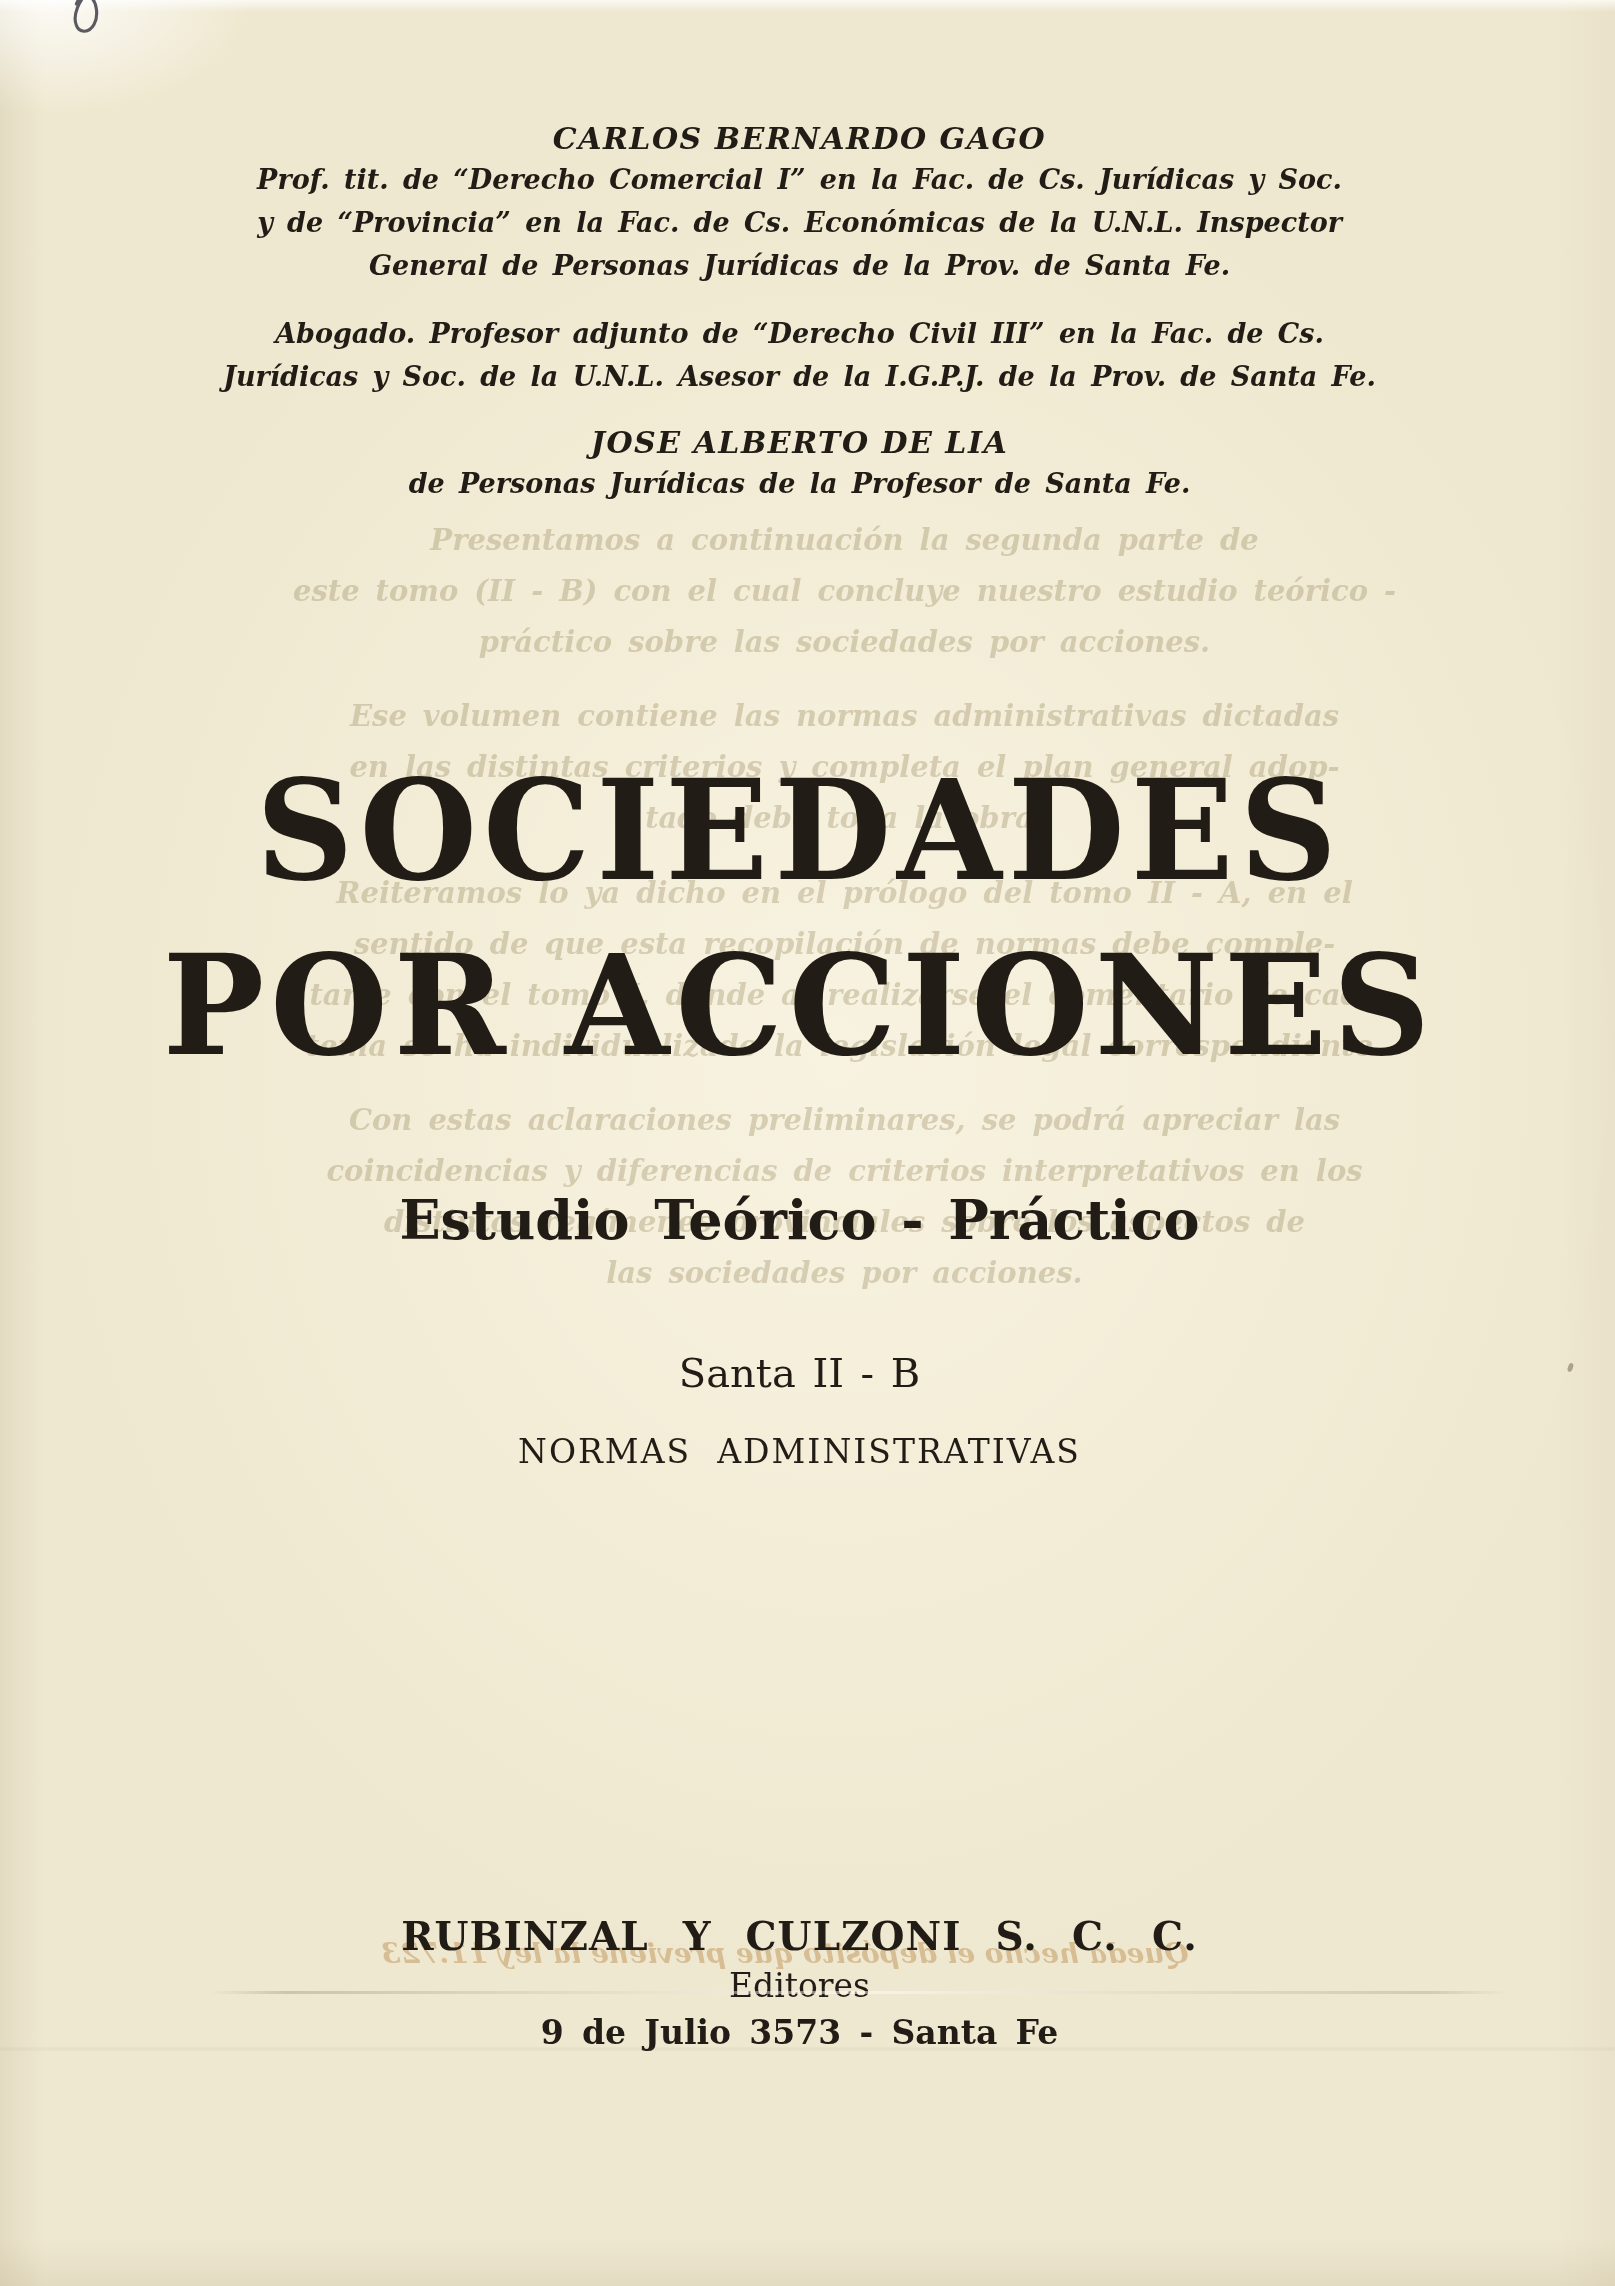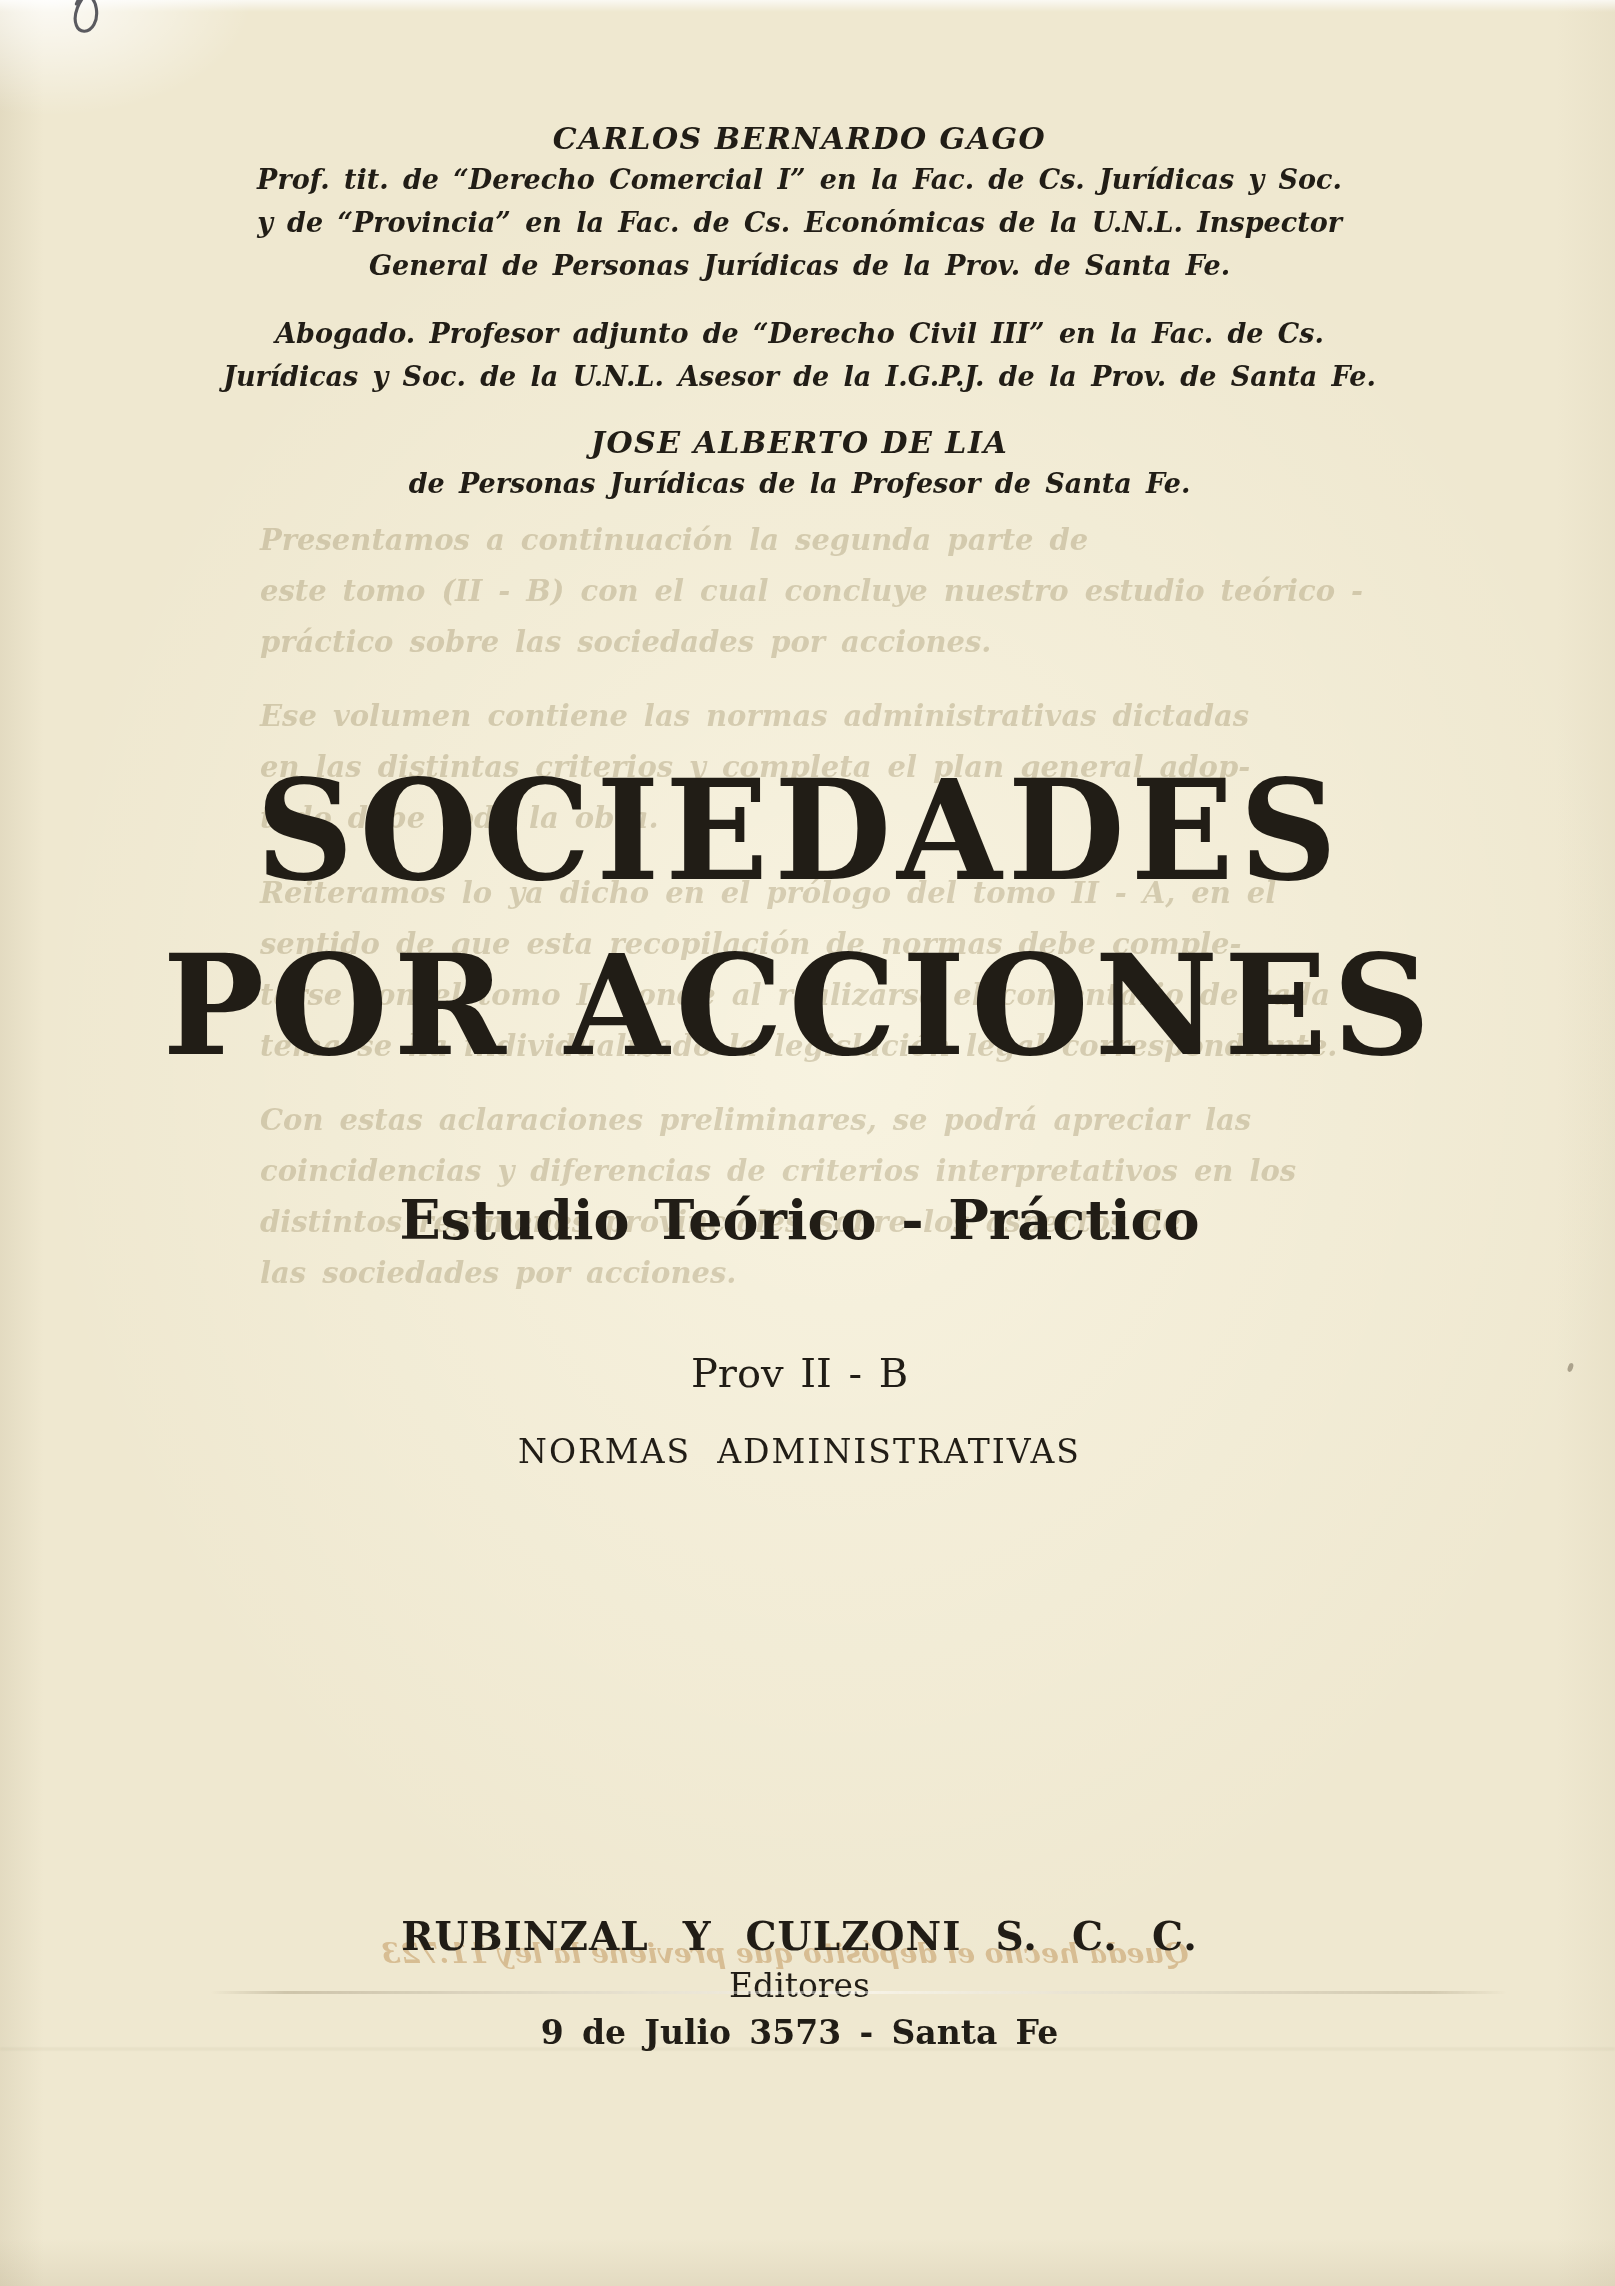--- a/index.html
+++ b/index.html
@@ -61,21 +61,21 @@
   .publisher-address{top:2013px;font-weight:bold;font-size:33px;word-spacing:6.8px;}
 
   
   .ghost{
     position:absolute;top:515px;left:200px;width:1229px;
     font-style:italic;font-weight:bold;font-size:29px;line-height:51px;
     color:#8d7c50;opacity:.30;filter:blur(0.6px);
     text-align:left;word-spacing:5.9px;
   }
   .ghost p{margin:0 0 23.4px 0;text-indent:60px;}
-  .ghost .gl{display:block;}
+  .ghost .gl{display:block;text-align:center;}
 
   .deposit-mirror{
     position:absolute;top:1937px;left:322px;width:926px;
     transform:scaleX(-1);
     font-style:italic;font-weight:bold;font-size:28px;
     color:#c49a62;opacity:.55;filter:blur(0.5px);
     text-align:center;white-space:nowrap;
   }
   .crease{
     position:absolute;top:1991px;left:210px;width:1297px;height:2.9px;
@@ -142,21 +142,21 @@
     <div class="author-block">
       <div class="author-name">JOSE ALBERTO DE LIA</div>
       <div class="author-desc">de Personas Jurídicas de la Profesor de Santa Fe.</div>
     </div>
   </div>
 
   <div class="centered title-line title1">SOCIEDADES</div>
   <div class="centered title-line title2">POR ACCIONES</div>
 
   <div class="centered subtitle">Estudio Teórico - Práctico</div>
-  <div class="centered volume">Prov II - B</div>
+  <div class="centered volume">Santa II - B</div>
   <div class="centered series">NORMAS  ADMINISTRATIVAS</div>
 
   <div class="deposit-mirror">Queda hecho el depósito que previene la ley 11.723</div>
 
   <div class="centered publisher-name">RUBINZAL  Y  CULZONI  S. C. C.</div>
   <div class="centered publisher-role">Editores</div>
   <div class="centered publisher-address">9 de Julio 3573 - Santa Fe</div>
 
   <div class="crease"></div>
   <div class="crease2"></div>

